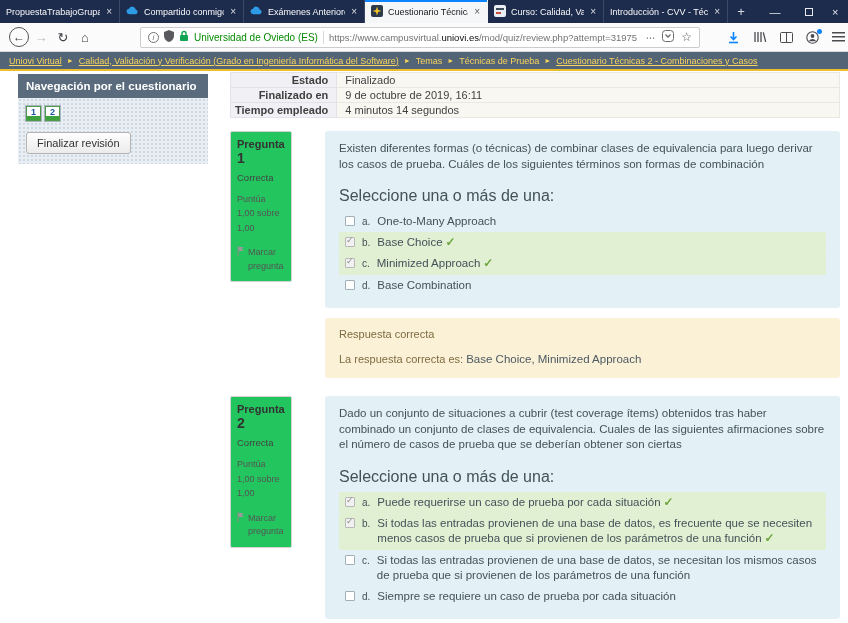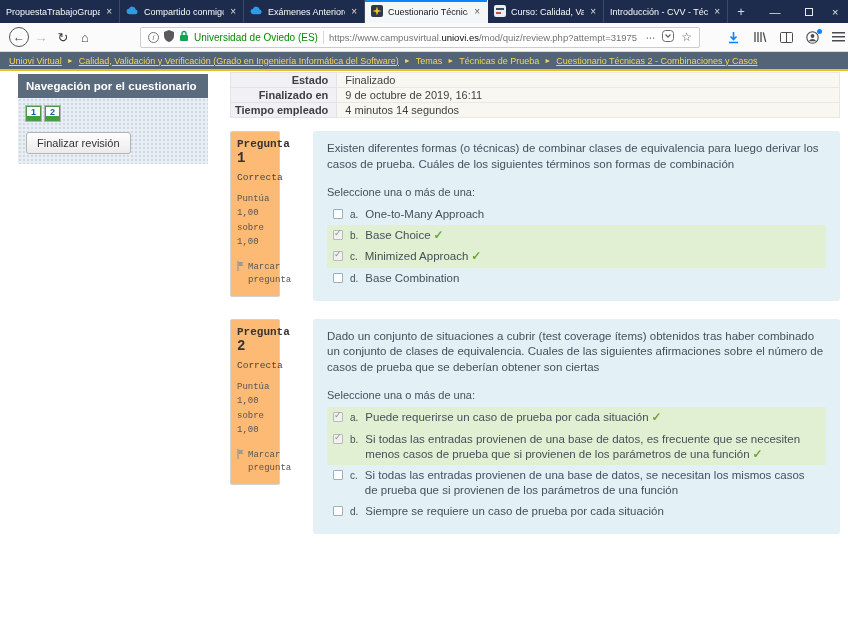--- a/index.html
+++ b/index.html
@@ -57,30 +57,30 @@
   .qnav-btn::after { content:""; position:absolute; left:0; right:0; bottom:0; height:4px; background:#3da23d; }
   .finish-btn { background:linear-gradient(#fefefe,#ebebeb); border:1px solid #b4b4b4; border-radius:3px; padding:4px 10px; font-size:11px; color:#333; }
 
   .main { position:absolute; left:230px; top:1px; width:610px; }
 
   table.summary { width:100%; border-collapse:collapse; font-size:11px; color:#3f3f3f; margin-bottom:13px; border:1px solid #d9d9d9; }
   table.summary th { width:102px; text-align:right; font-weight:bold; background:#f0f0f5; border:1px solid #e2e2e8; padding:1px 8px 1px 4px; white-space:nowrap; }
   table.summary td { background:#f8f7f2; border:1px solid #e9e8e3; padding:1px 8px; }
 
   .qrow { display:flex; gap:5px; margin-bottom:18px; align-items:flex-start; }
-  .qinfo { width:50px; flex:none; background:#fdba74; border:1px solid #d2d2d2; border-radius:2px; padding:6px 6px 8px; font-size:9px; color:#555;font-family:Liberation Mono, monospace; }
+  .qinfo { width:62px; flex:none; background:#22c55e; border:1px solid #d2d2d2; border-radius:2px; padding:6px 6px 8px; font-size:9px; color:#555; }
   .qtitle { font-size:11px; font-weight:bold; color:#333; margin-bottom:6px; }
   .qtitle .qnum { font-size:14px; }
   .qstate { margin-bottom:9px; font-size:9.5px; color:#444; }
   .qgrade { margin-bottom:11px; line-height:1.6; }
   .qflag { line-height:1.5; display:flex; gap:3px; align-items:flex-start; }
   .qbody { flex:1 1 auto; min-width:0;padding-left:28px; }
   .formulation { background:#e3f0f5; border-radius:3px; padding:10px 14px 12px; font-size:11.5px; color:#43525a; line-height:1.35; }
   .qtext { margin-bottom:13px; }
-  .prompt { font-size:11px; margin-bottom:4px; }
+  .prompt { font-size:16px; margin-bottom:4px; }
   .opt { display:flex; align-items:flex-start; gap:7px; padding:3px 6px; border-radius:2px; line-height:1.3; }
   .opt.correct-row { background:#e1efd2; }
   .checkbox { width:10px; height:10px; border:1px solid #9fb0b8; background:#fff; border-radius:1px; flex:none; margin-top:2px; position:relative; }
   .opt.checked .checkbox { background:#f1f1f1; border-color:#b9b9b9; }
   .opt.checked .checkbox::after { content:"✓"; position:absolute; top:-3px; left:0px; font-size:9px; color:#8e8e8e; }
   .optkey { flex:none; font-size:10px; padding-top:1px; }
   .opttext { }
   .checkmark { color:#6ca53c; font-weight:bold; font-size:12px; margin-left:3px; }
   .feedback { margin-top:10px; background:#faf1d7; border-radius:3px; padding:8px 14px 10px; font-size:11px; line-height:1.5; }
   .feedback-title { color:#7e6c40; margin-bottom:9px; }
@@ -275,20 +275,24 @@
             <span class="checkbox"></span>
             <span class="optkey">c.</span>
             <span class="opttext"><span>Minimized Approach</span><span class="checkmark">✓</span></span>
           </div>
           <div class="opt">
             <span class="checkbox"></span>
             <span class="optkey">d.</span>
             <span class="opttext">Base Combination</span>
           </div>
         </div>
+        <div class="feedback">
+          <div class="feedback-title">Respuesta correcta</div>
+          <div><span class="feedback-text">La respuesta correcta es: </span><span class="feedback-answer">Base Choice, Minimized Approach</span></div>
+        </div>
       </div>
     </div>
 
     <div class="qrow">
       <div class="qinfo">
         <div class="qtitle"><span>Pregunta</span> <span class="qnum">2</span></div>
         <div class="qstate">Correcta</div>
         <div class="qgrade">Puntúa 1,00 sobre 1,00</div>
         <div class="qflag">
             <span><svg width="8" height="10">

